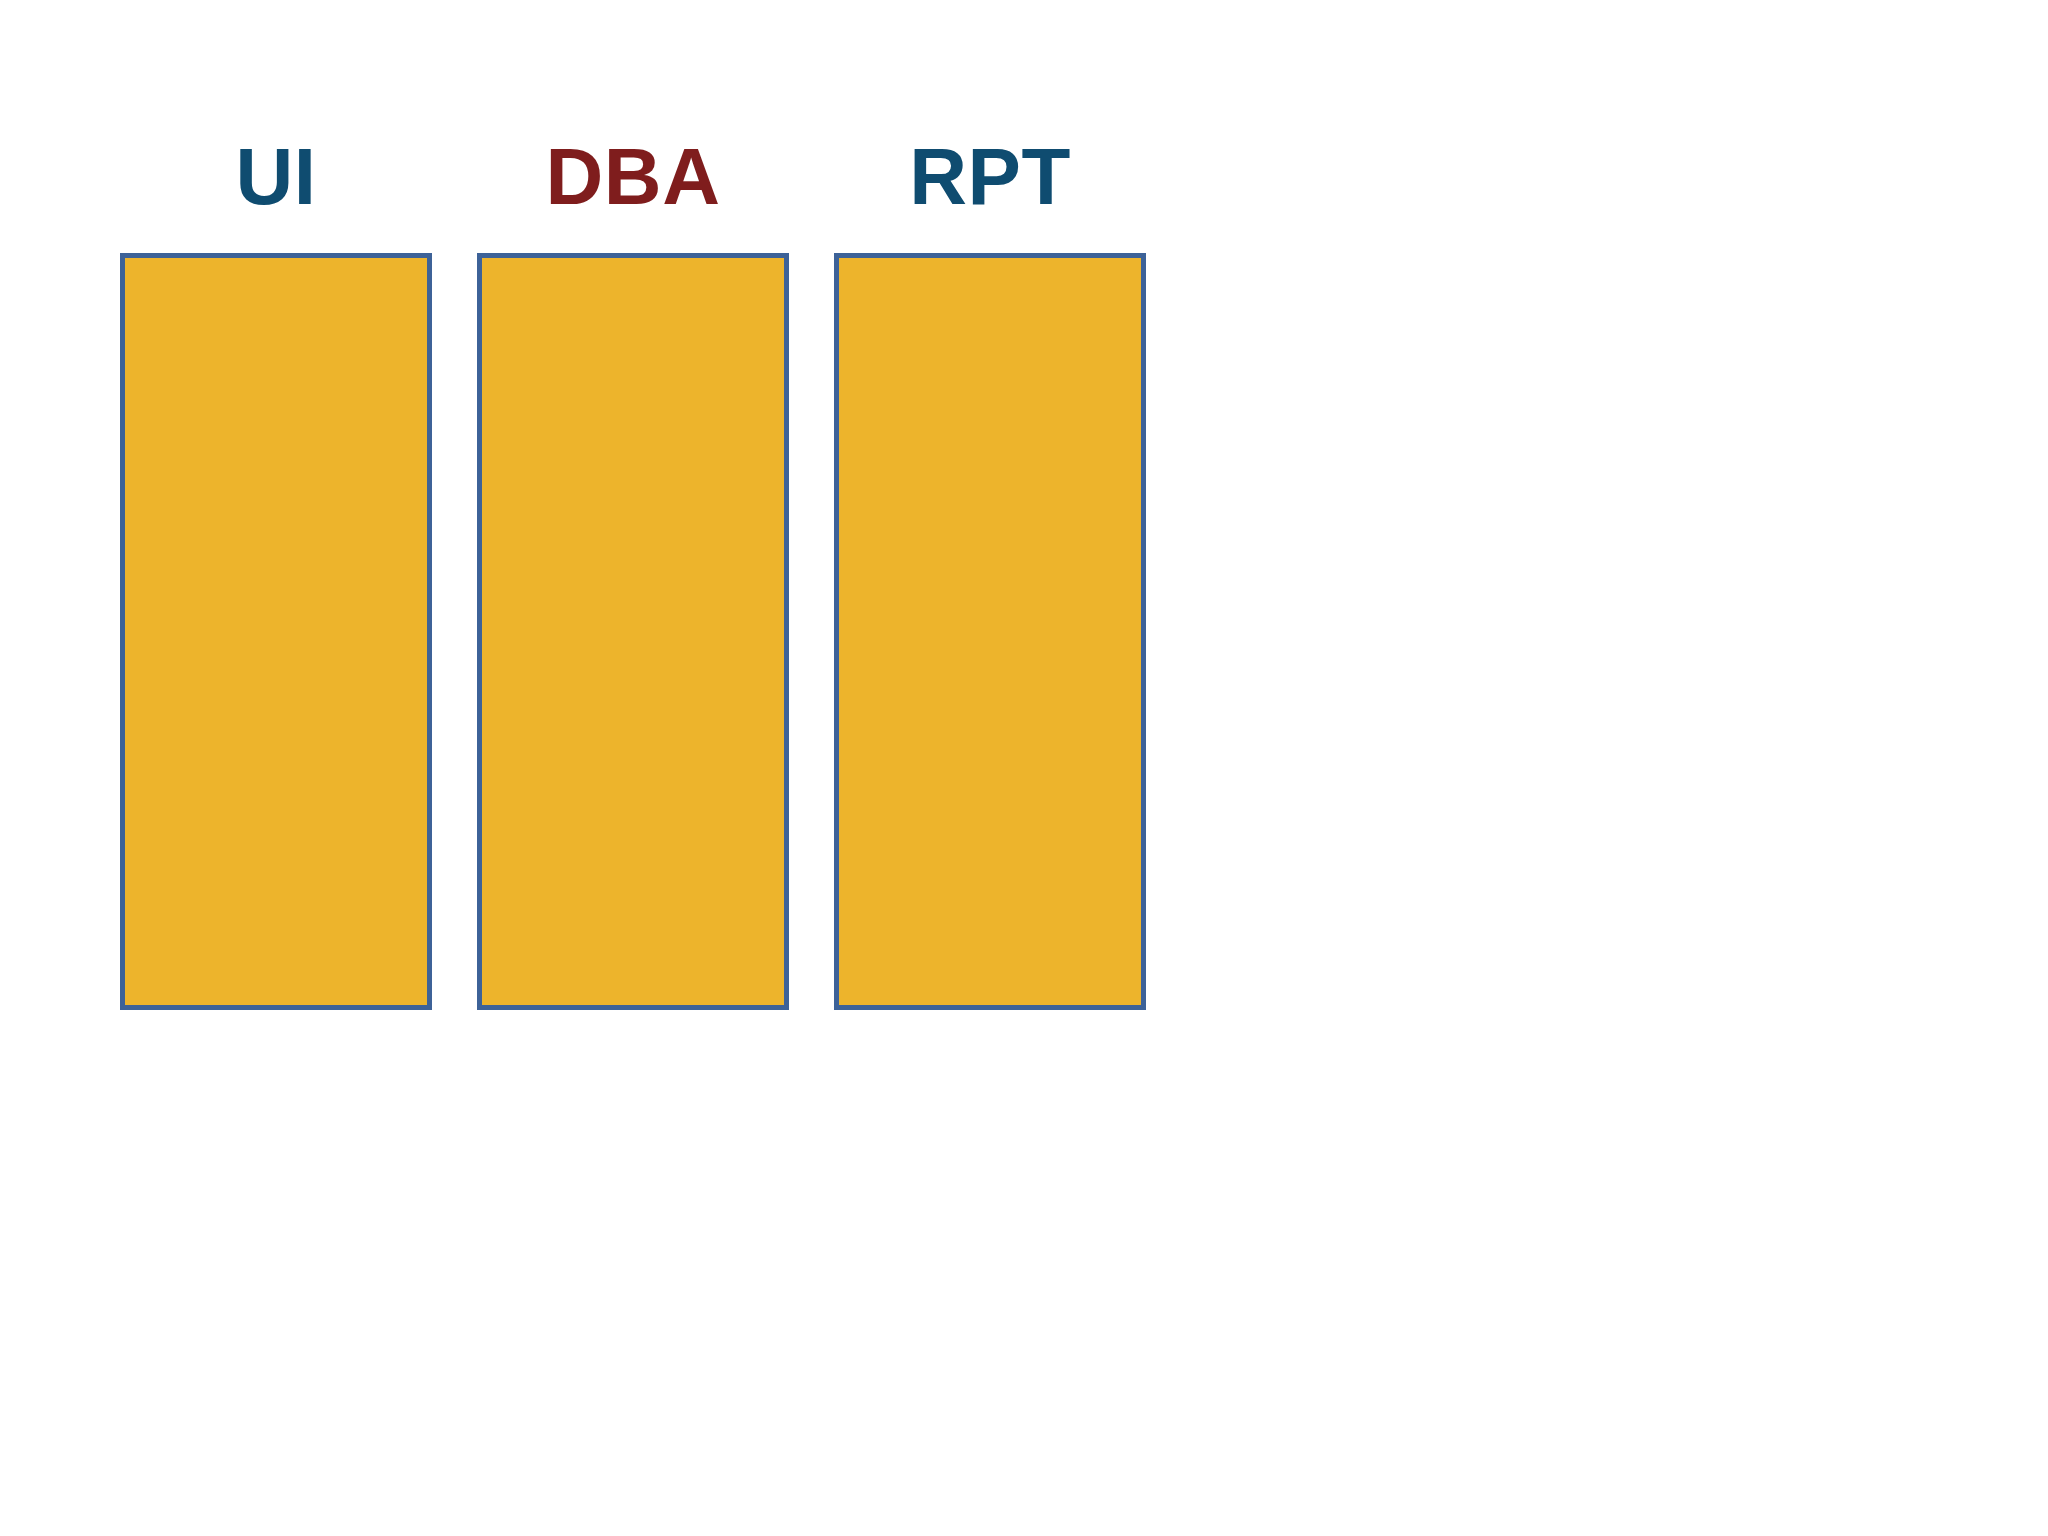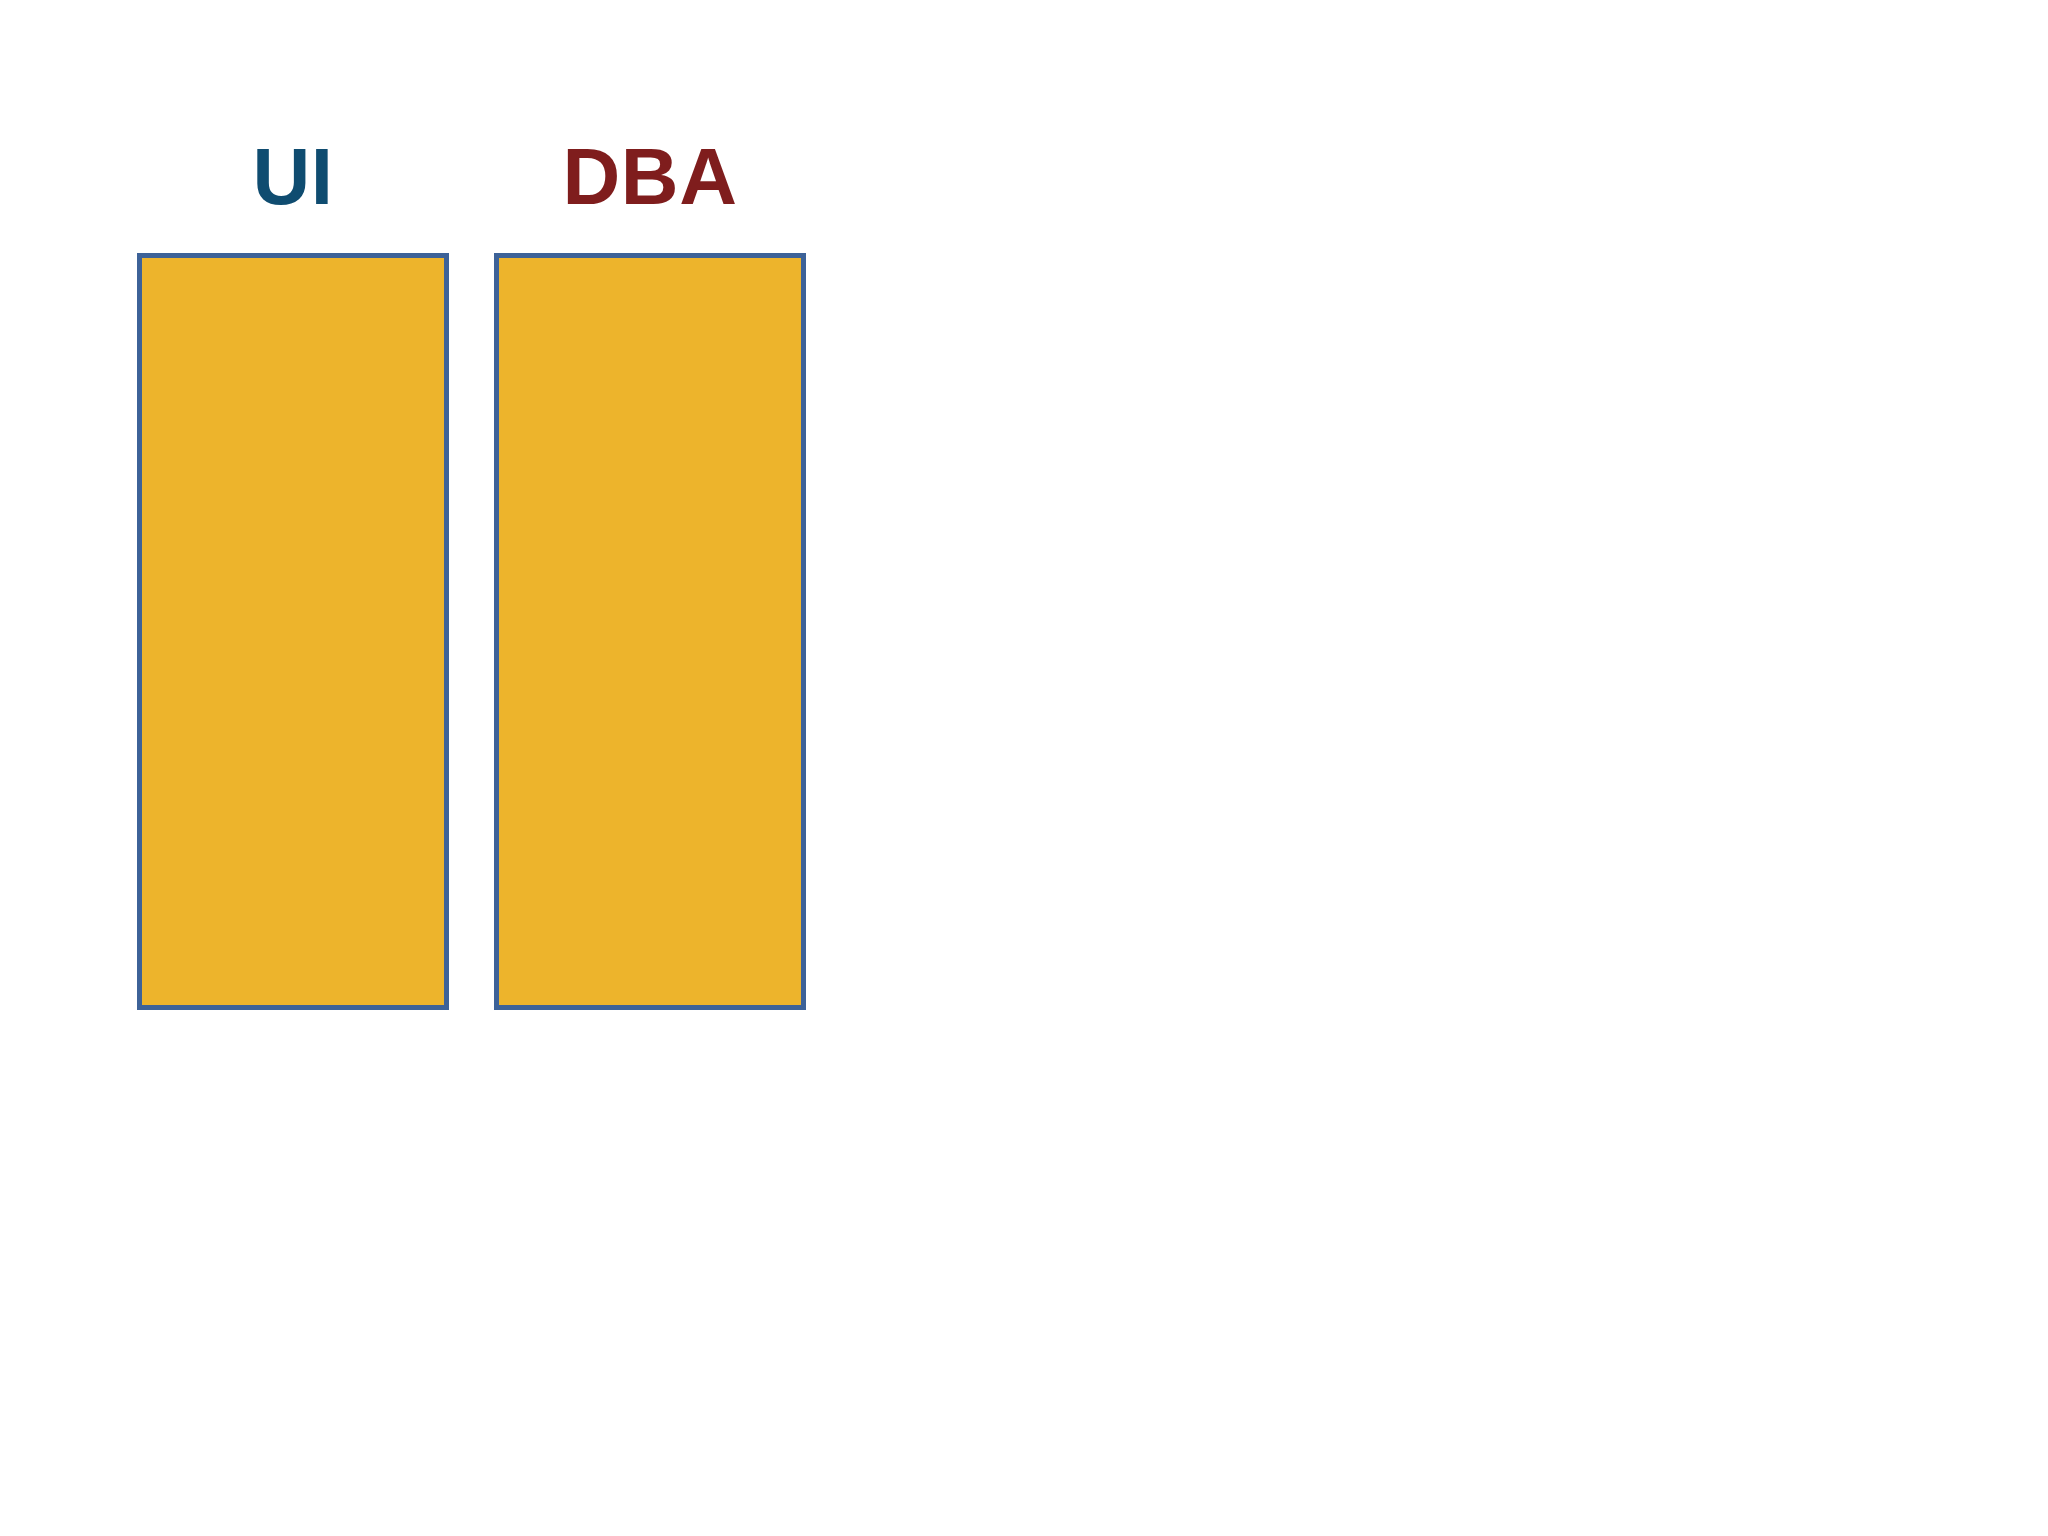--- a/index.html
+++ b/index.html
@@ -16,21 +16,21 @@
     position: relative;
     width: 2048px;
     height: 1536px;
     background: #ffffff;
     overflow: hidden;
   }
 
   
   .lanes {
     position: absolute;
-    left: 137px;
+    left: 120px;
     top: 110px;
     width: 1387px;
     height: 900px;
     display: flex;
     flex-direction: row;
     align-items: flex-start;
     gap: 45px;
   }
 
   .lane {
@@ -92,15 +92,23 @@
 
     <div class="lane">
       <div class="lane-header">
         <span class="lane-title" style="color: #7f1d1d;">DBA</span>
       </div>
       <div class="lane-body" style="background: rgb(237, 180, 44); border-color: rgb(61, 98, 152);">
         <div class="lane-body-inner"></div>
       </div>
     </div>
 
+    <div class="lane">
+      <div class="lane-header">
+        <span class="lane-title" style="color: rgb(15, 76, 112);">RPT</span>
+      </div>
+      <div class="lane-body" style="background: rgb(237, 180, 44); border-color: rgb(61, 98, 152);">
+        <div class="lane-body-inner"></div>
+      </div>
+    </div>
 
   </div>
 </div>
 
 </body></html>

